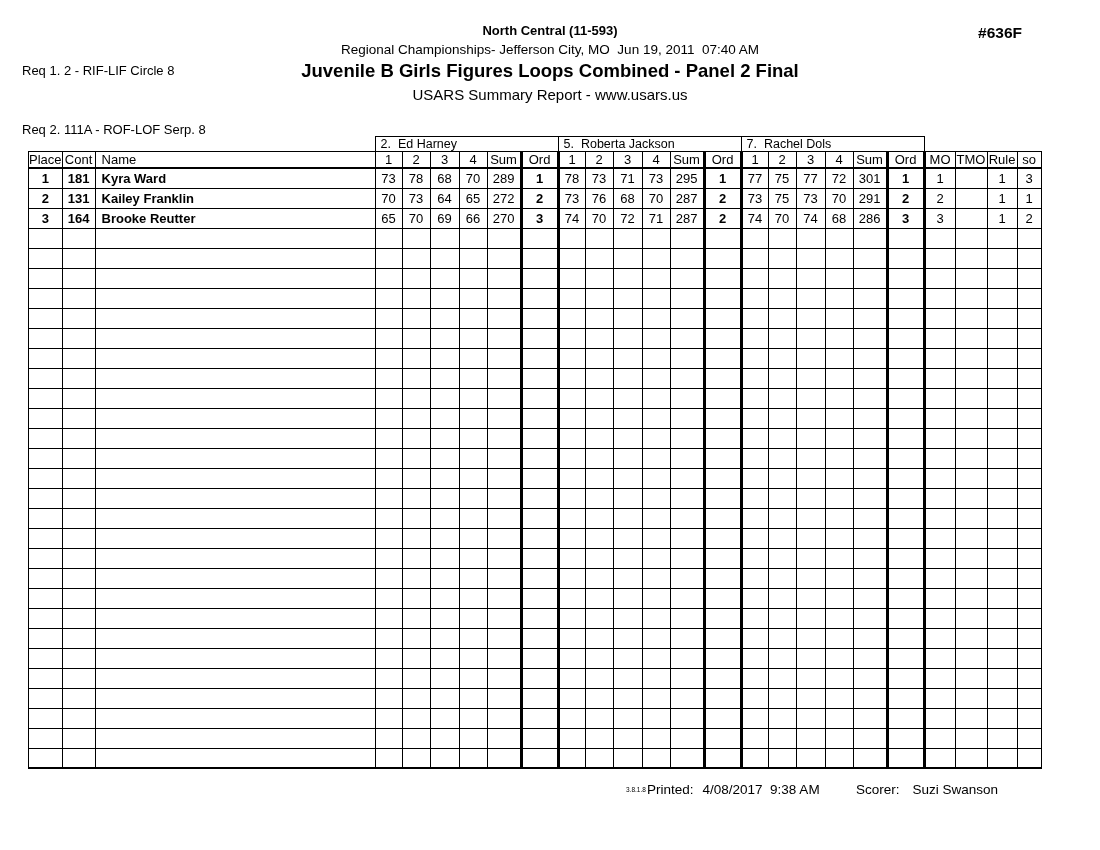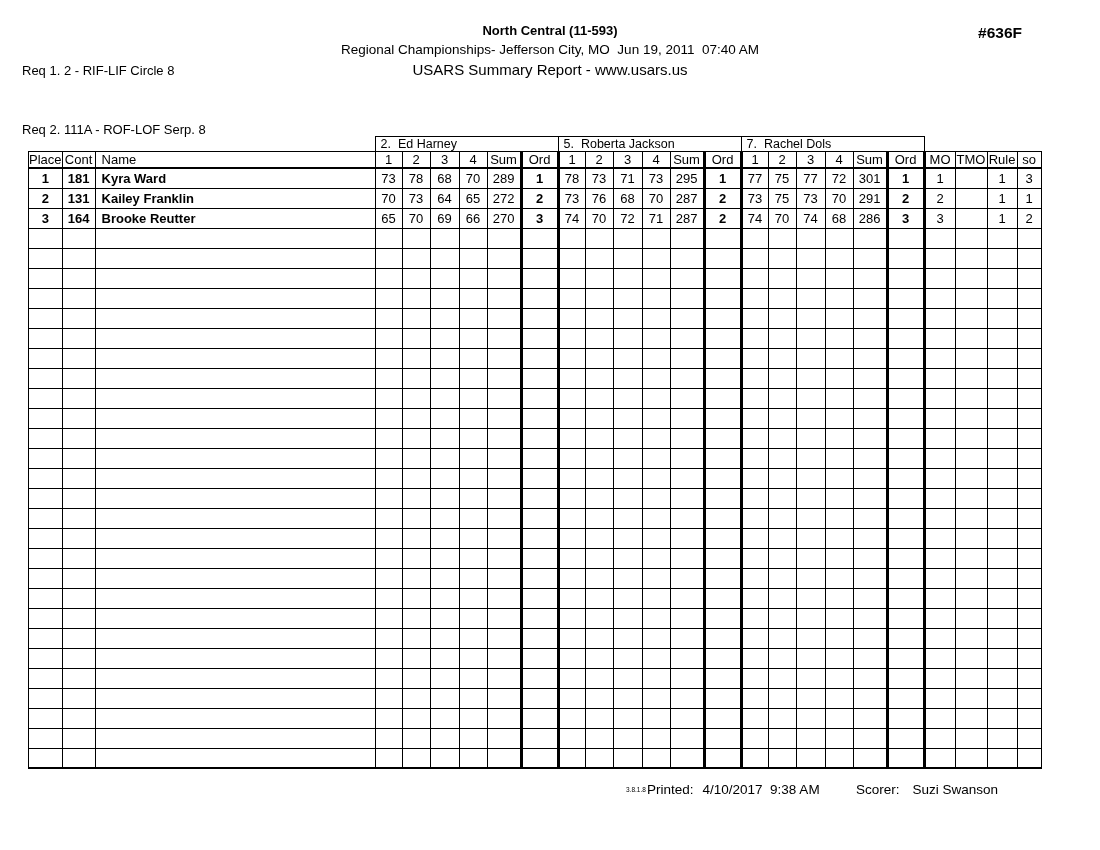--- a/index.html
+++ b/index.html
@@ -49,20 +49,21 @@
 <div class="page">
 
   <div class="req-list">
     <div>Req 1. 2 - RIF-LIF Circle 8</div>
     <div>Req 2. 111A - ROF-LOF Serp. 8</div>
   </div>
 
   <div class="title-block">
     <div class="t1">North Central (11-593)</div>
     <div class="t2">Regional Championships- Jefferson City, MO  Jun 19, 2011  07:40 AM</div>
+    <div class="t3">Juvenile B Girls Figures Loops Combined - Panel 2 Final</div>
     <div class="t4">USARS Summary Report - www.usars.us</div>
   </div>
 
   <div class="report-num">#636F</div>
 
   <div class="tbl-wrap">
     <table>
       <colgroup id="cols">
           <col style="width: 32px;">
           <col style="width: 33px;">
@@ -935,16 +936,16 @@
             <td></td>
             <td></td>
             <td></td>
             <td></td>
           </tr>
         </tbody>
     </table>
   </div>
 
   <div class="f-version">3.8.1.8</div>
-  <div class="f-printed"><span>Printed:</span><span class="val">4/10/2017  9:38 AM</span></div>
+  <div class="f-printed"><span>Printed:</span><span class="val">4/08/2017  9:38 AM</span></div>
   <div class="f-scorer"><span>Scorer:</span><span class="val">Suzi Swanson</span></div>
 
 </div>
 
 </body></html>

